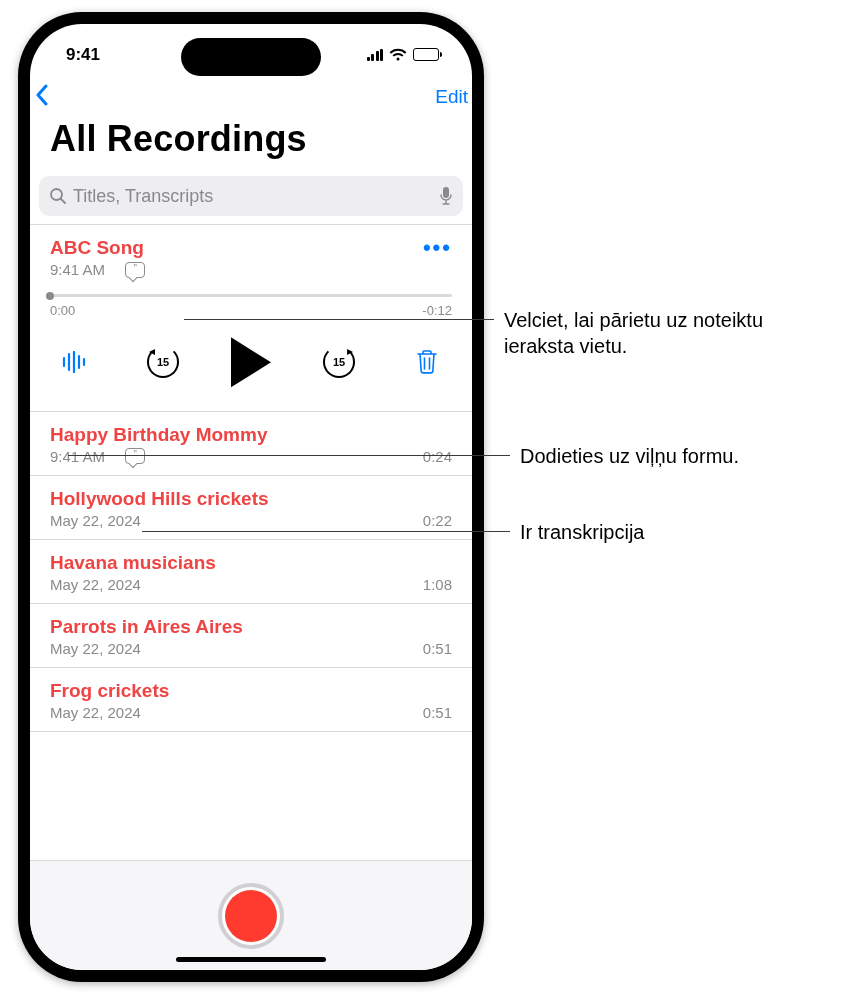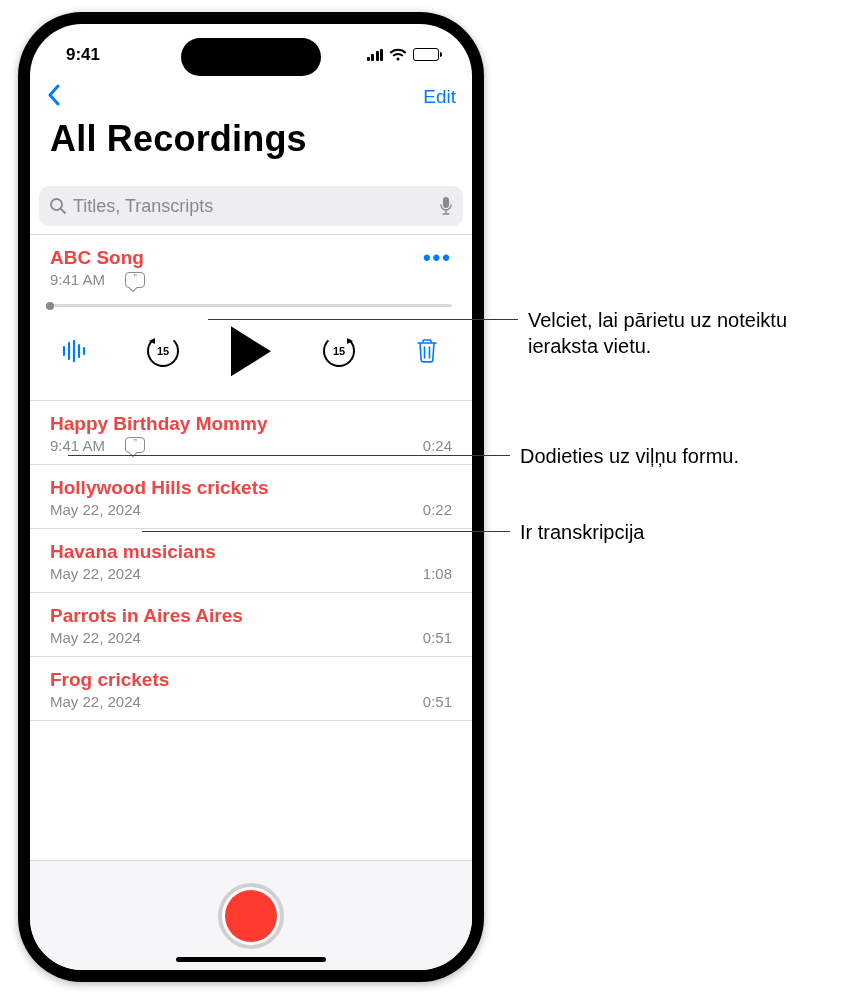--- a/index.html
+++ b/index.html
@@ -61,29 +61,29 @@
   .wifi-svg { width:18px; height:14px; }
   .battery { display:inline-flex; align-items:center; }
   .battery .body { width:26px; height:13px; border:1.2px solid #000; border-radius:3px; padding:1.5px; }
   .battery .fill { width:100%; height:100%; background:#000; border-radius:1px; }
   .battery .cap { width:2px; height:5px; background:#000; border-radius:0 2px 2px 0; margin-left:1px; }
 
   .nav-bar {
     display: flex;
     justify-content: space-between;
     align-items: center;
-    padding: 2px 16px 6px;
+    padding: 2px 4px 6px;
   }
   .nav-back { color:#007aff; font-size:26px; font-weight:500; line-height:1; }
   .nav-edit { color:#007aff; font-size:19px; }
 
   .title-large {
     font-size: 36px;
     font-weight: 700;
-    padding: 2px 20px 26px;
+    padding: 2px 20px 16px;
     letter-spacing: 0.2px;
   }
 
   .search {
     margin: 0 9px 8px;
     background: #eeeef0;
     border-radius: 10px;
     height: 40px;
     display: flex;
     align-items: center;
@@ -239,20 +239,24 @@
         <div class="row-sub">
           <div class="sub-left">
             <span>9:41 AM</span>
             <span class="transcript-badge">”</span>
           </div>
         </div>
         <div class="scrubber">
           <div class="scrub-track">
             <div class="scrub-knob"></div>
           </div>
+          <div class="scrub-times">
+            <span>0:00</span>
+            <span>-0:12</span>
+          </div>
         </div>
         <div class="controls">
           <div class="ctrl wave-btn">
             <svg width="26" height="22" viewBox="0 0 26 22">
               <g stroke="#007aff" stroke-width="2.2" stroke-linecap="round">
                 <line x1="2" y1="7" x2="2" y2="15"></line>
                   <line x1="7" y1="3" x2="7" y2="19"></line>
                 <line x1="12" y1="1" x2="12" y2="21"></line>
                   <line x1="17" y1="5" x2="17" y2="17"></line>
                 <line x1="22" y1="8" x2="22" y2="14"></line>
@@ -352,21 +356,21 @@
     <div class="bottom-bar">
       <div class="record-btn">
         <div class="record-dot"></div>
       </div>
       <div class="home-ind"></div>
     </div>
 
   </div>
 </div>
 
-<div class="callout" style="left:528px; top:307px; width:310px;">
+<div class="callout" style="left:504px; top:307px; width:310px;">
   <div class="line" style="width:310px;"></div>
   <span>Velciet, lai pārietu uz noteiktu ieraksta vietu.</span>
 </div>
 <div class="callout" style="left:520px; top:443px; width:320px;">
   <div class="line" style="width:442px;"></div>
   <span>Dodieties uz viļņu formu.</span>
 </div>
 <div class="callout" style="left:520px; top:519px; width:280px;">
   <div class="line" style="width:368px;"></div>
   <span>Ir transkripcija</span>

